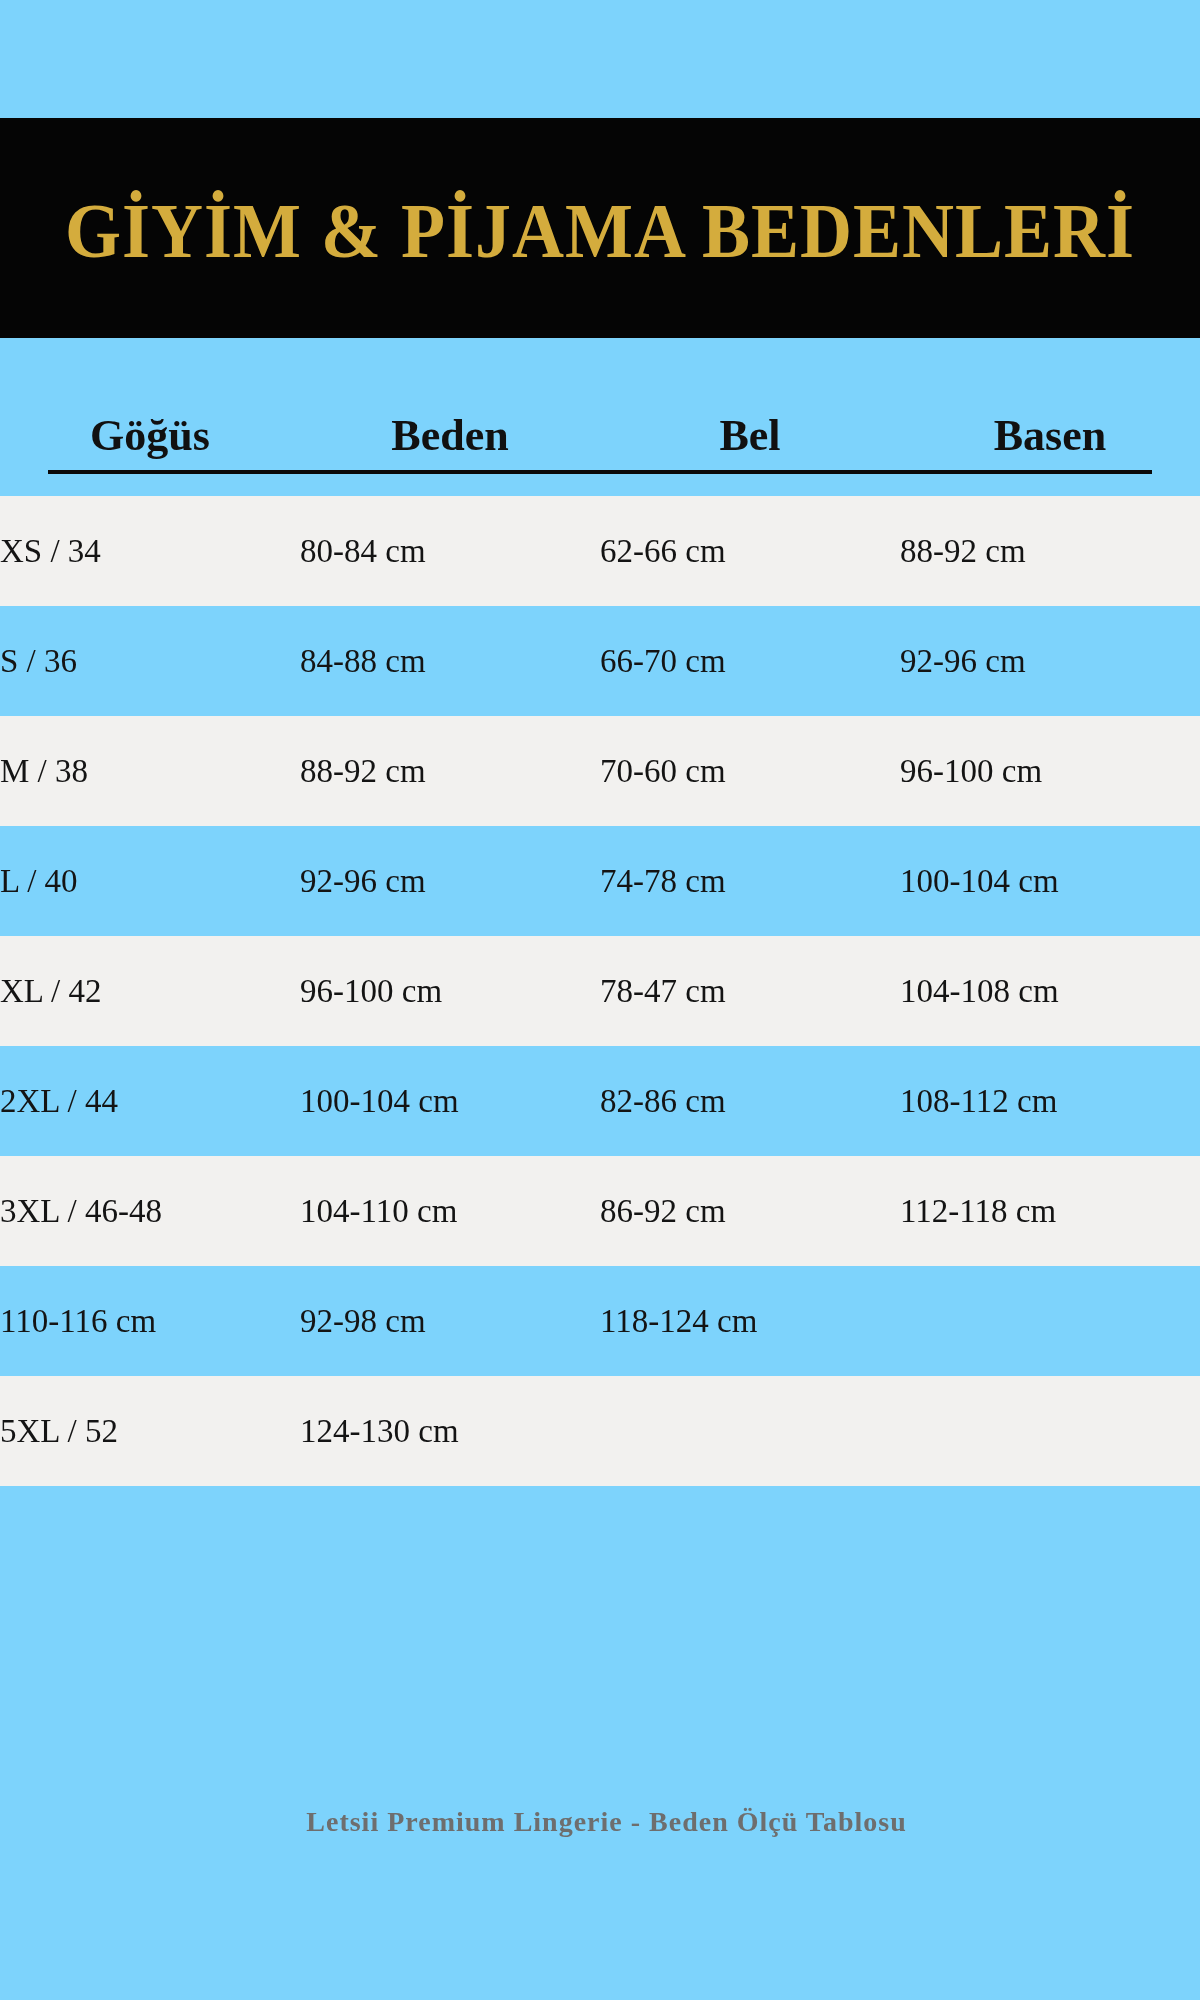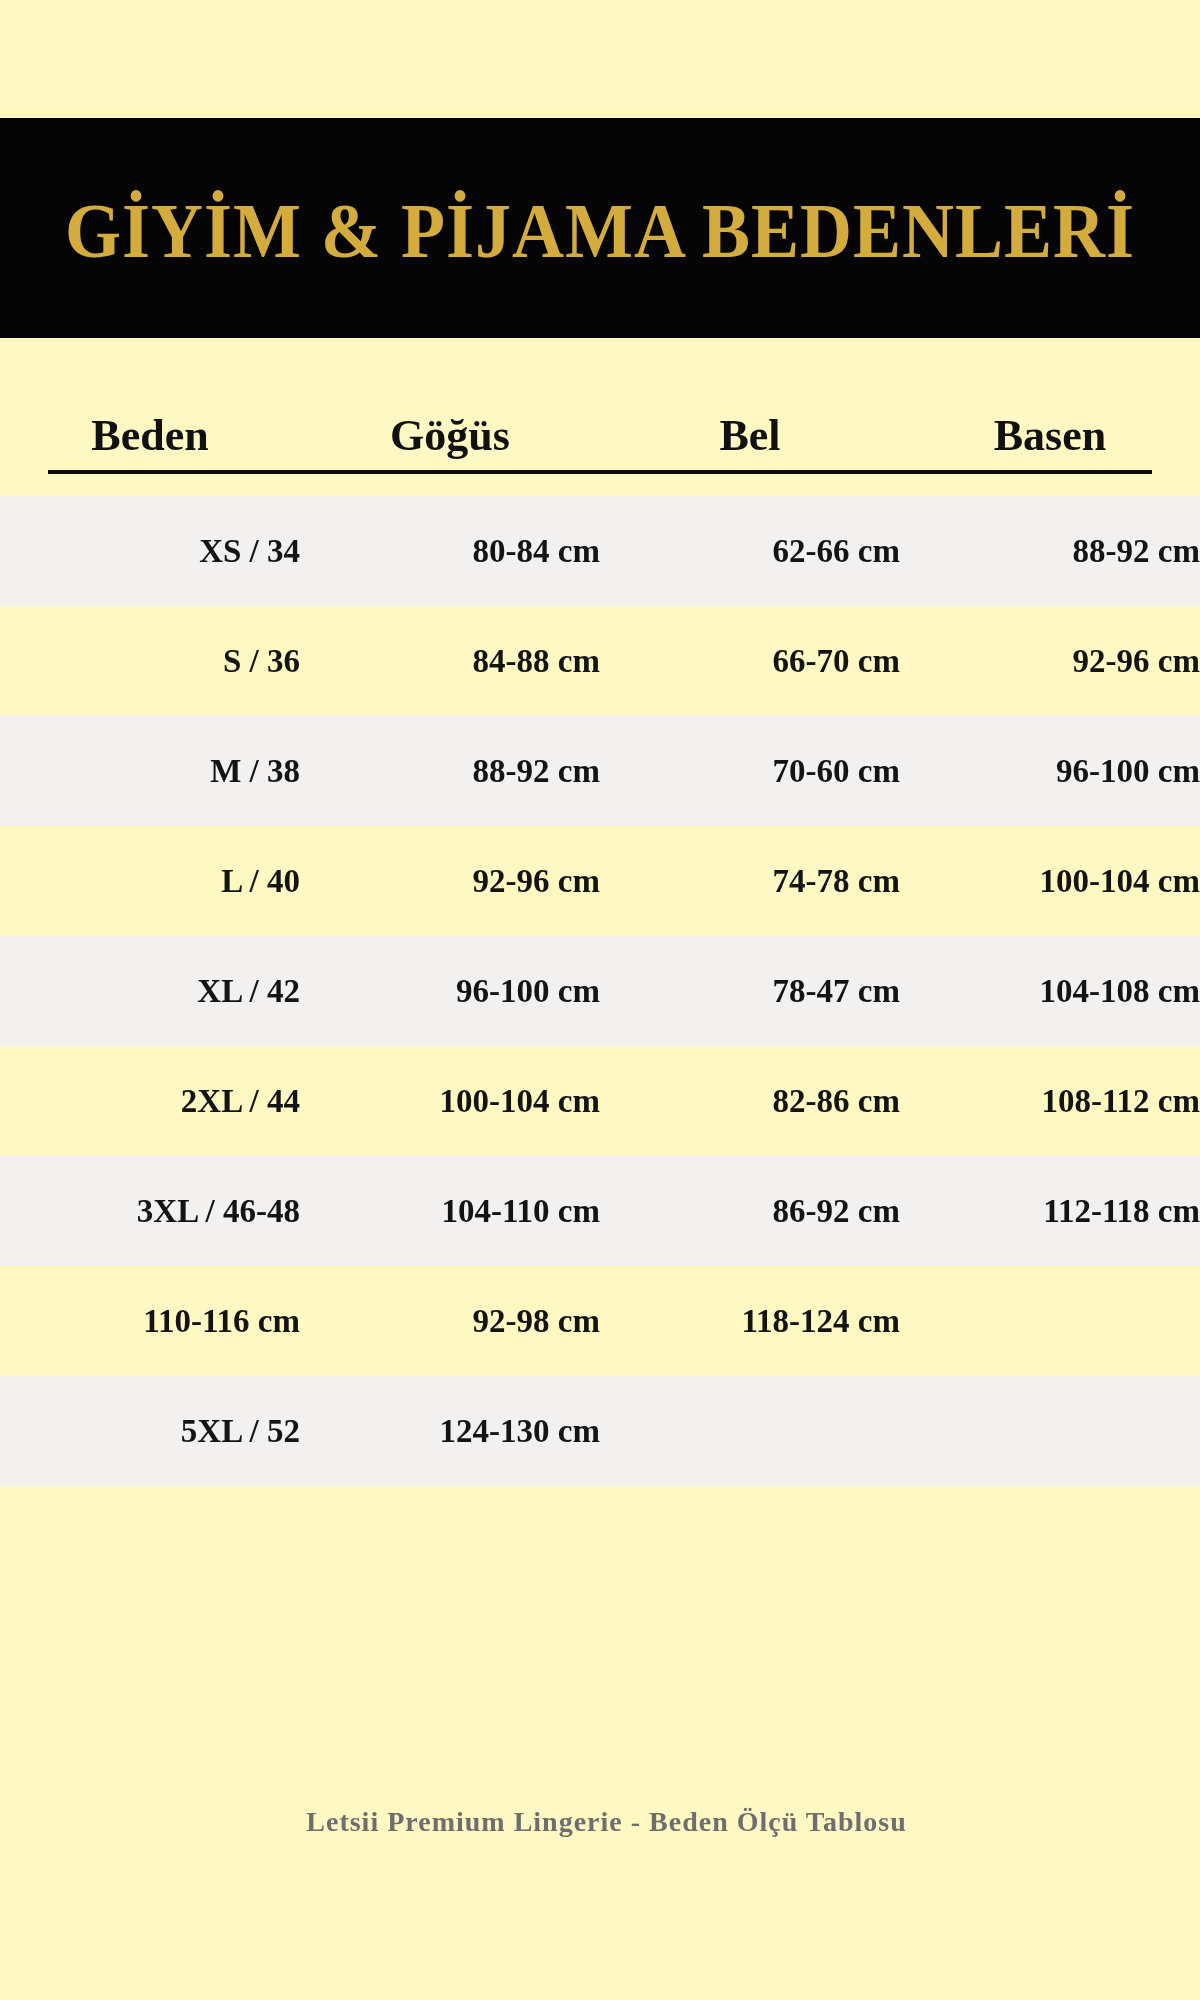--- a/index.html
+++ b/index.html
@@ -3,21 +3,21 @@
 <meta charset="utf-8">
 <style>
   * { margin: 0; padding: 0; box-sizing: border-box; }
   html, body { background: #ffffff; }
   body { font-family: "Liberation Serif", "DejaVu Serif", serif; }
 
   .page {
     position: relative;
     width: 1200px;
     height: 2000px;
-    background: #fef9c3;
+    background: #7dd3fc;
     overflow: hidden;
   }
 
   
   .title-band {
     position: absolute;
     top: 118px;
     left: 0;
     width: 1200px;
     height: 220px;
@@ -63,23 +63,23 @@
   }
   .table-body { margin-top: 22px; }
   .trow {
     display: grid;
     grid-template-columns: repeat(4, 300px);
     height: 110px;
     align-items: center;
   }
   .trow.striped { background: var(--stripe, #f2f1ef); }
   .tcell {
-    text-align: right;
+    text-align: left;
     font-size: 33px;
-    font-weight: bold;
+    font-weight: normal;
     color: #141414;
     white-space: nowrap;
   }
 
   
   .footer {
     position: absolute;
     top: 1806px;
     left: 0;
     width: 1200px;
@@ -95,22 +95,22 @@
 <body>
 
 <div class="page">
 
   <div class="title-band">
     <h1>GİYİM &amp; PİJAMA BEDENLERİ</h1>
   </div>
 
   <div class="size-table">
     <div class="table-head">
+      <div class="col-header">Göğüs</div>
       <div class="col-header">Beden</div>
-      <div class="col-header">Göğüs</div>
       <div class="col-header">Bel</div>
       <div class="col-header">Basen</div>
     </div>
     <div class="header-rule"></div>
     <div class="table-body">
         <div class="trow striped">
           <div class="tcell">XS / 34</div>
           <div class="tcell">80-84 cm</div>
           <div class="tcell">62-66 cm</div>
           <div class="tcell">88-92 cm</div>

